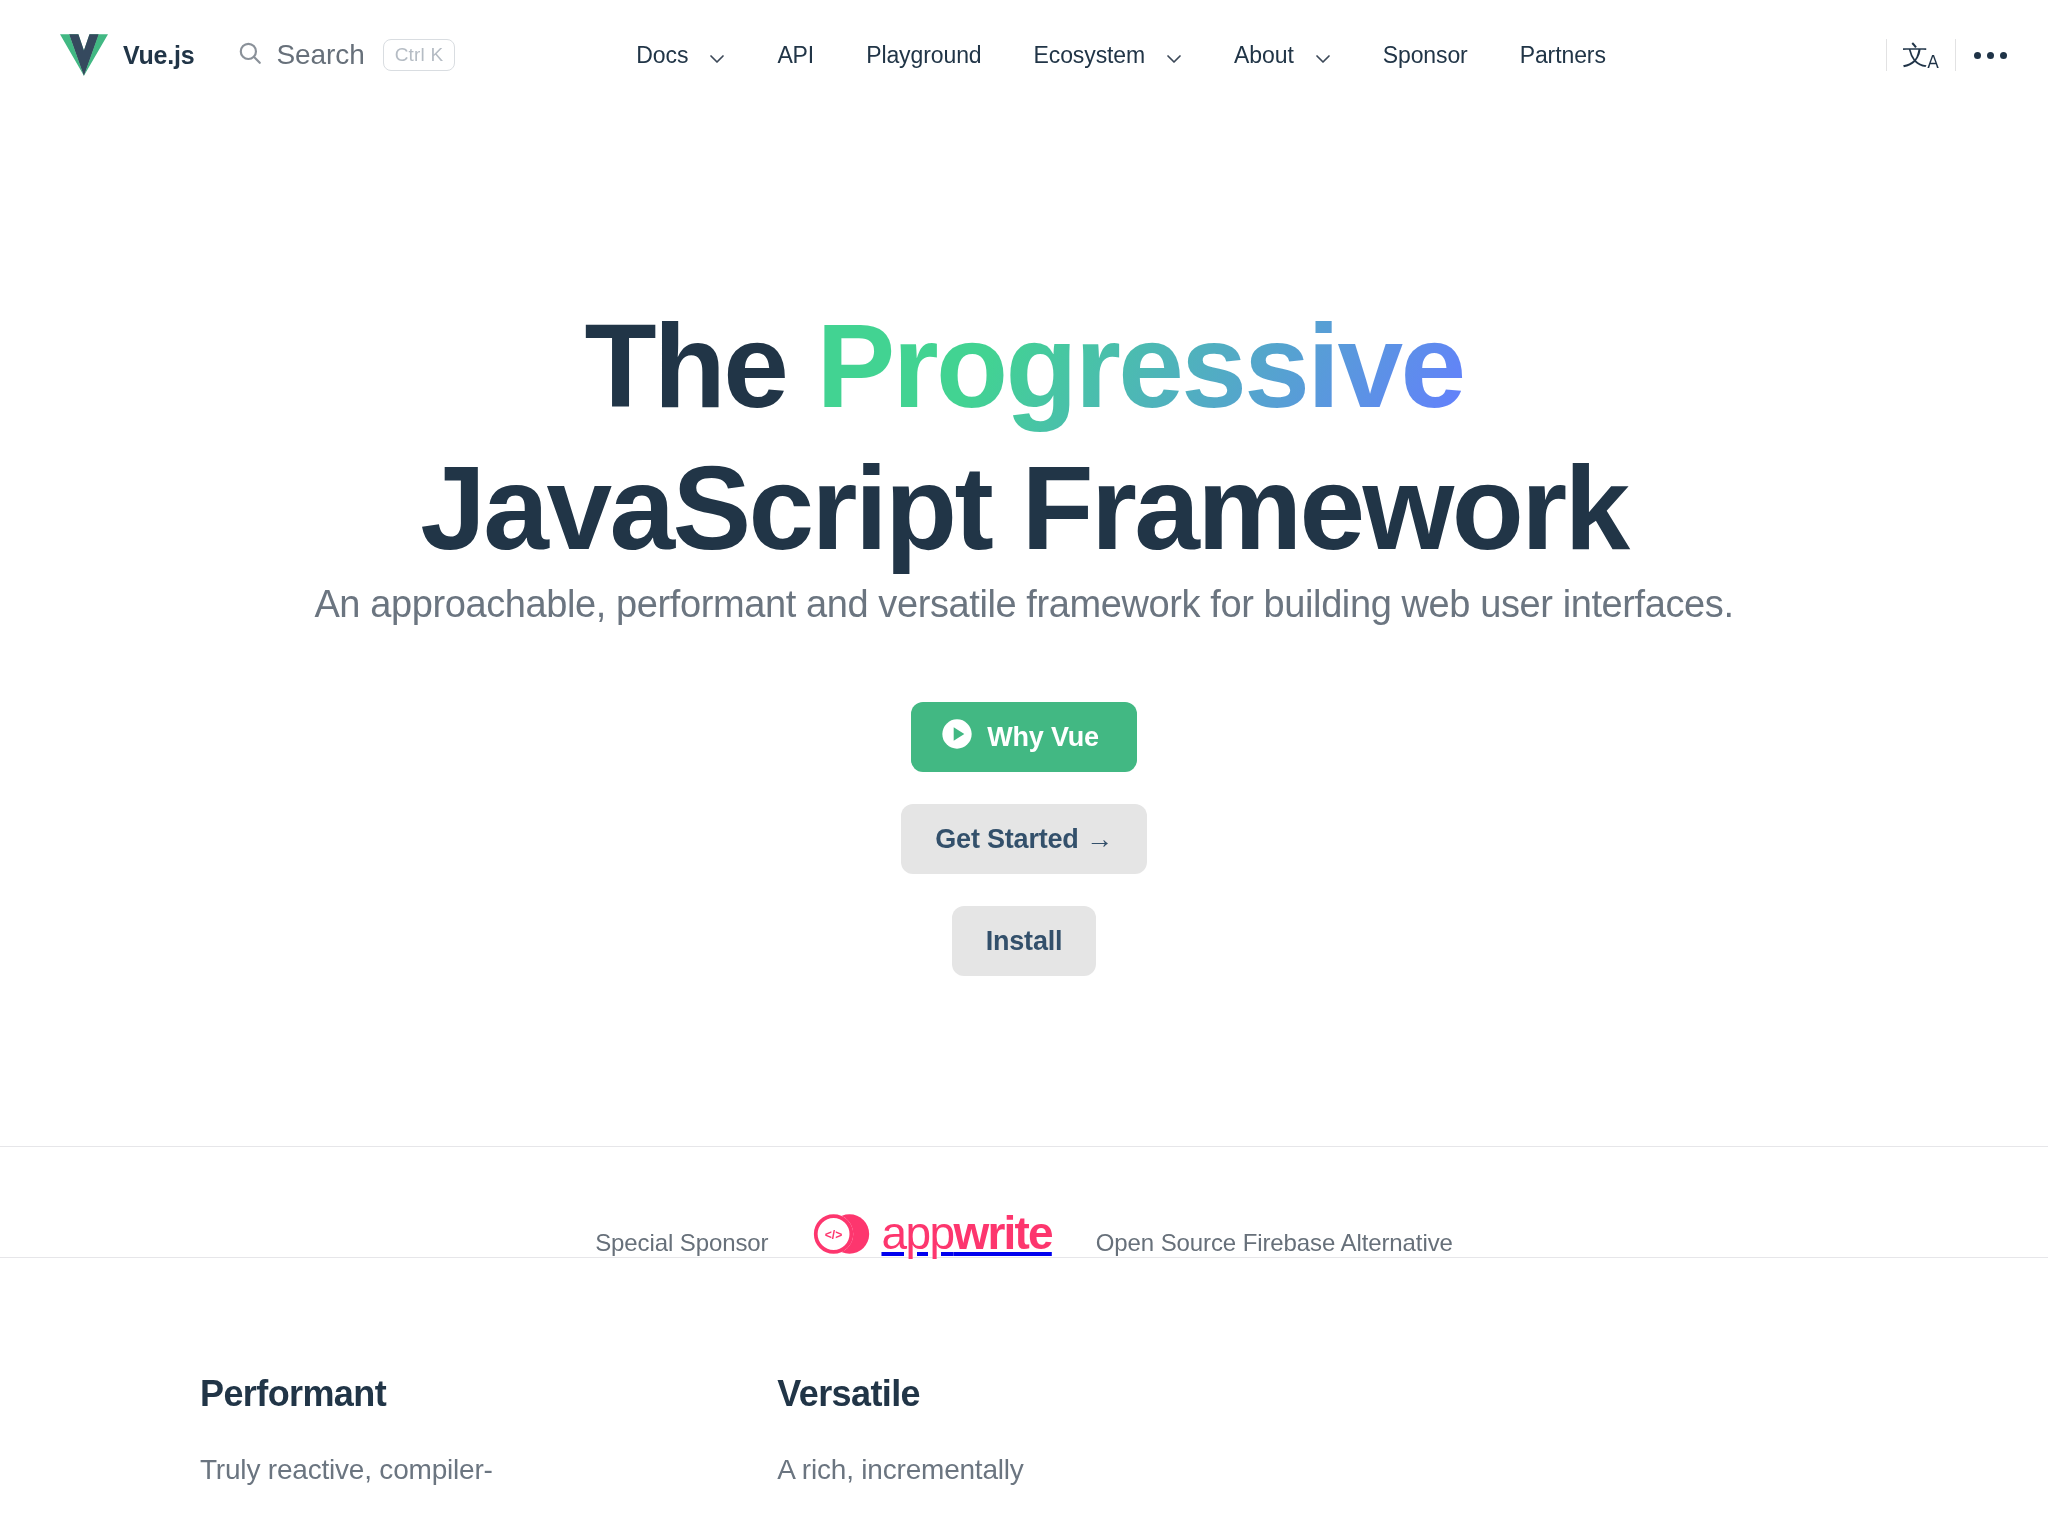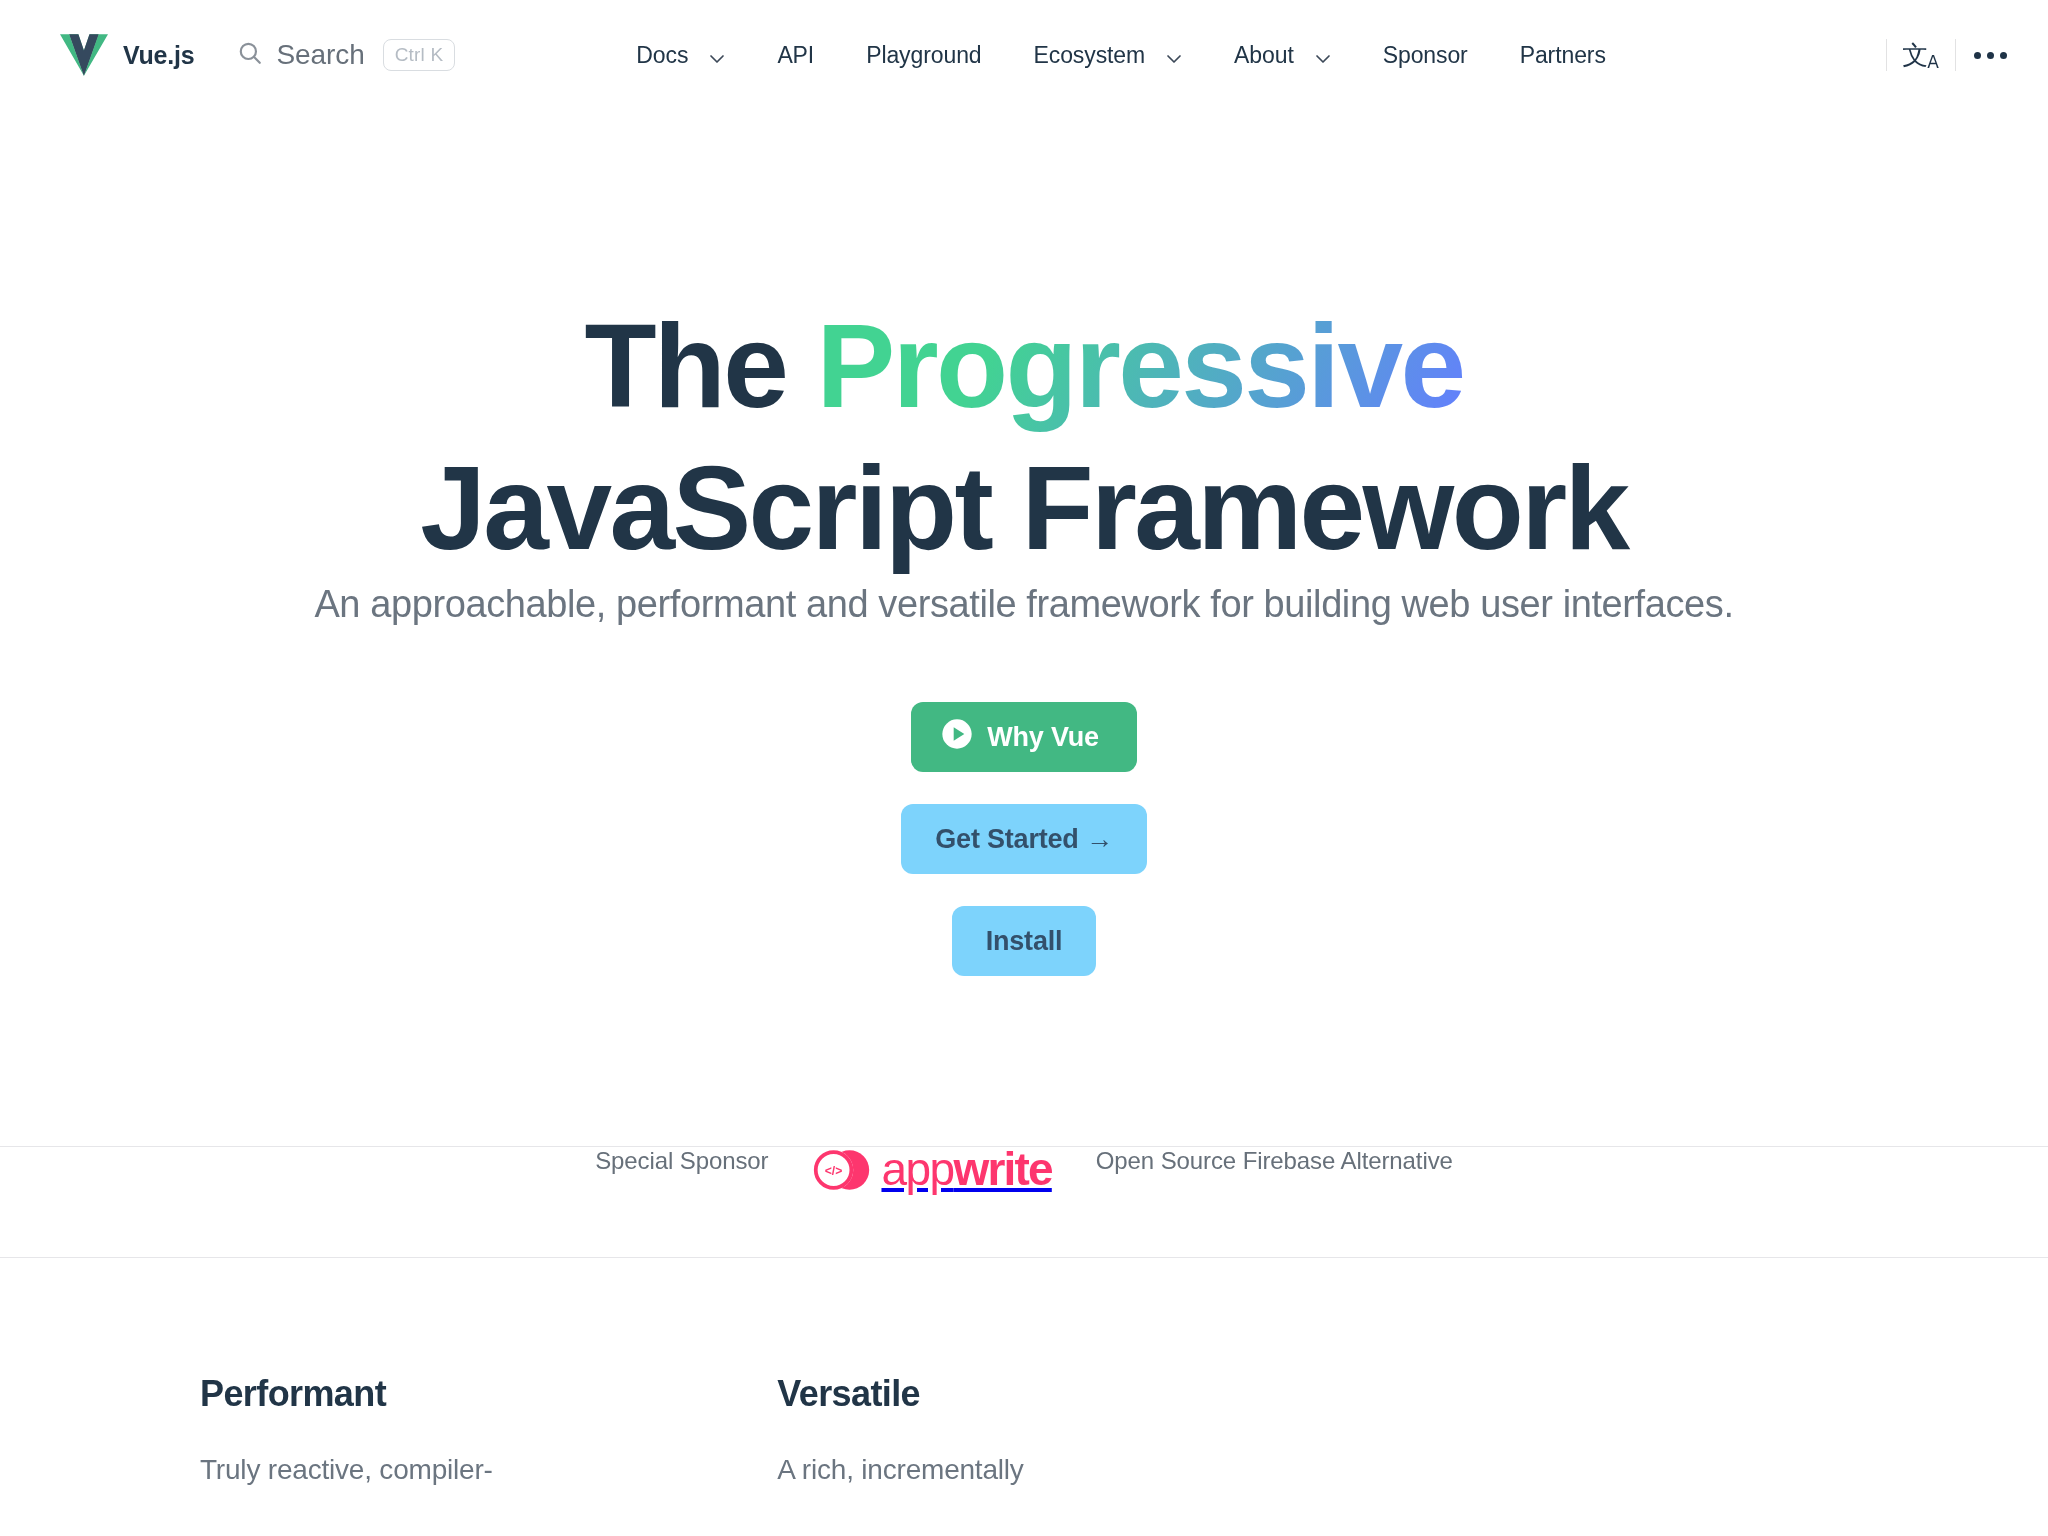--- a/index.html
+++ b/index.html
@@ -191,33 +191,33 @@
     height: 70px;
     padding: 0 34px;
     white-space: nowrap;
   }
   .btn-primary {
     background: #42b883;
     color: #ffffff;
     padding: 0 38px 0 30px;
   }
   .btn-secondary {
-    background: #7dd3fc;
+    background: #e5e5e5;
     color: #33506b;
   }
   .play-icon { width: 32px; height: 32px; flex-shrink: 0; }
 
   
   .sponsor-strip {
     margin-top: 170px;
     border-top: 1px solid #e6e6e9;
     border-bottom: 1px solid #e6e6e9;
     height: 112px;
     display: flex;
-    align-items: flex-start;
+    align-items: flex-end;
     justify-content: center;
     gap: 44px;
   }
   .sponsor-label {
     font-size: 24px;
     color: #67707a;
     letter-spacing: -0.1px;
   }
   .sponsor-logo {
     display: flex;

